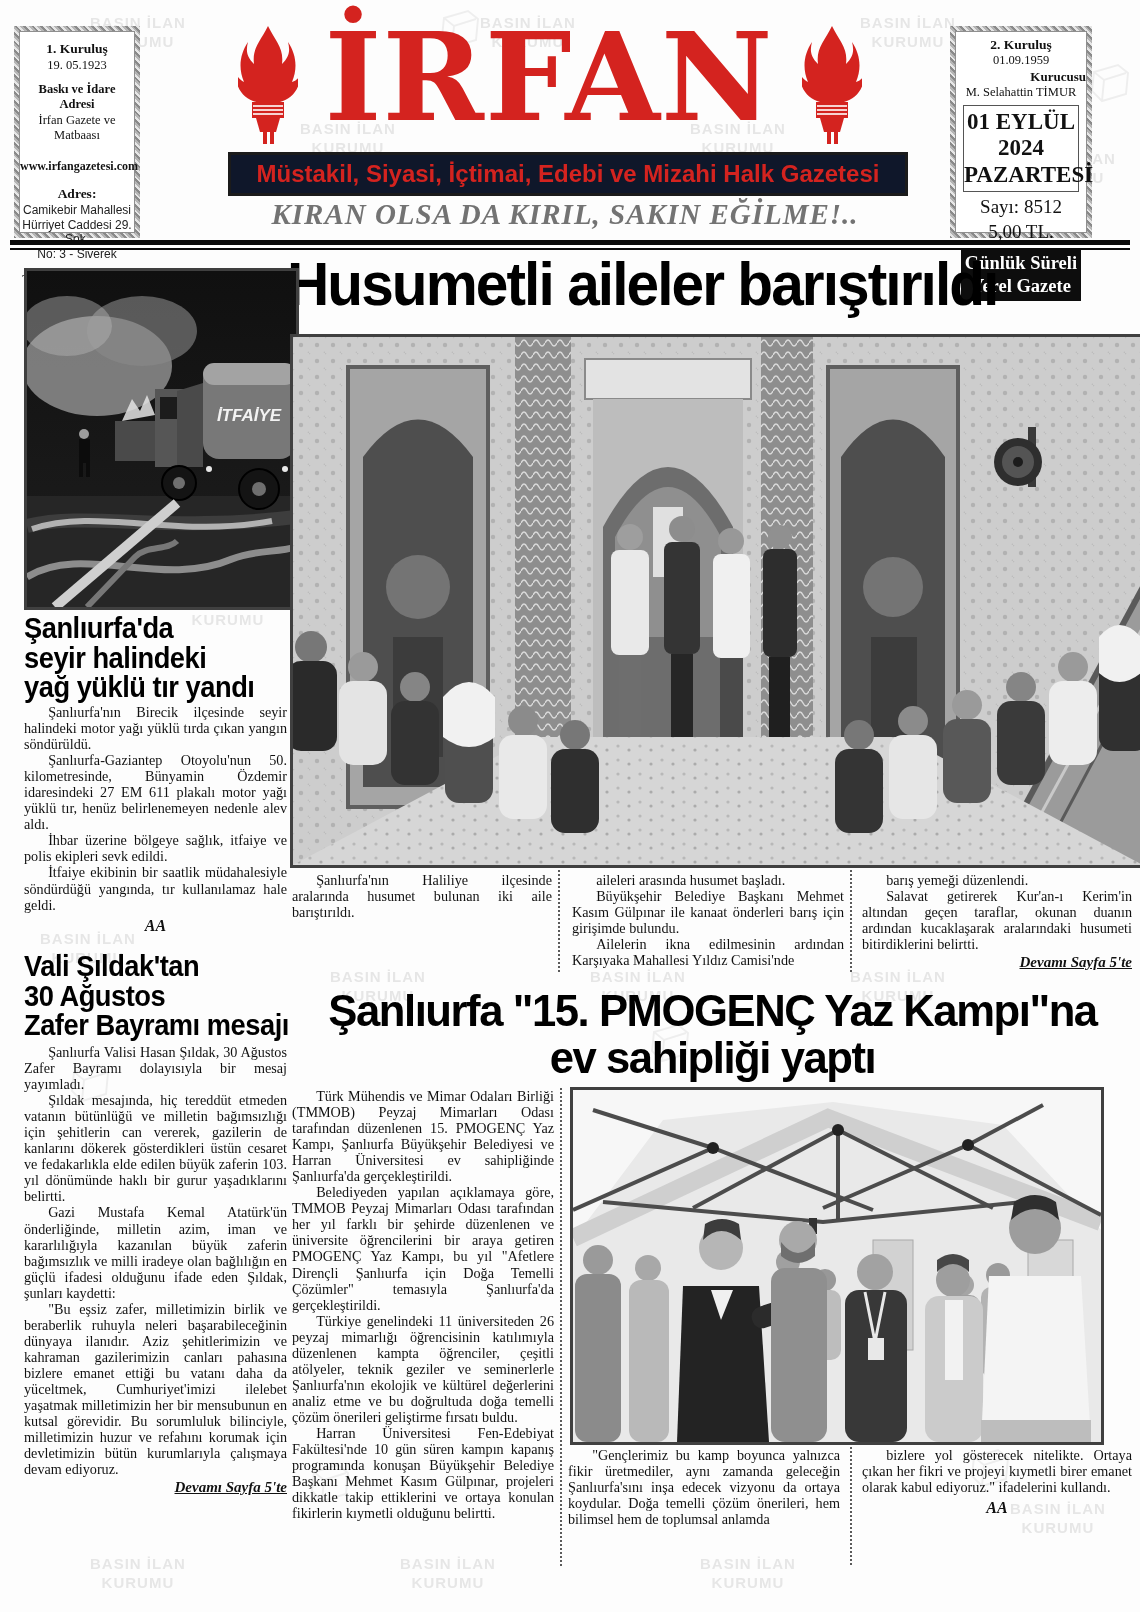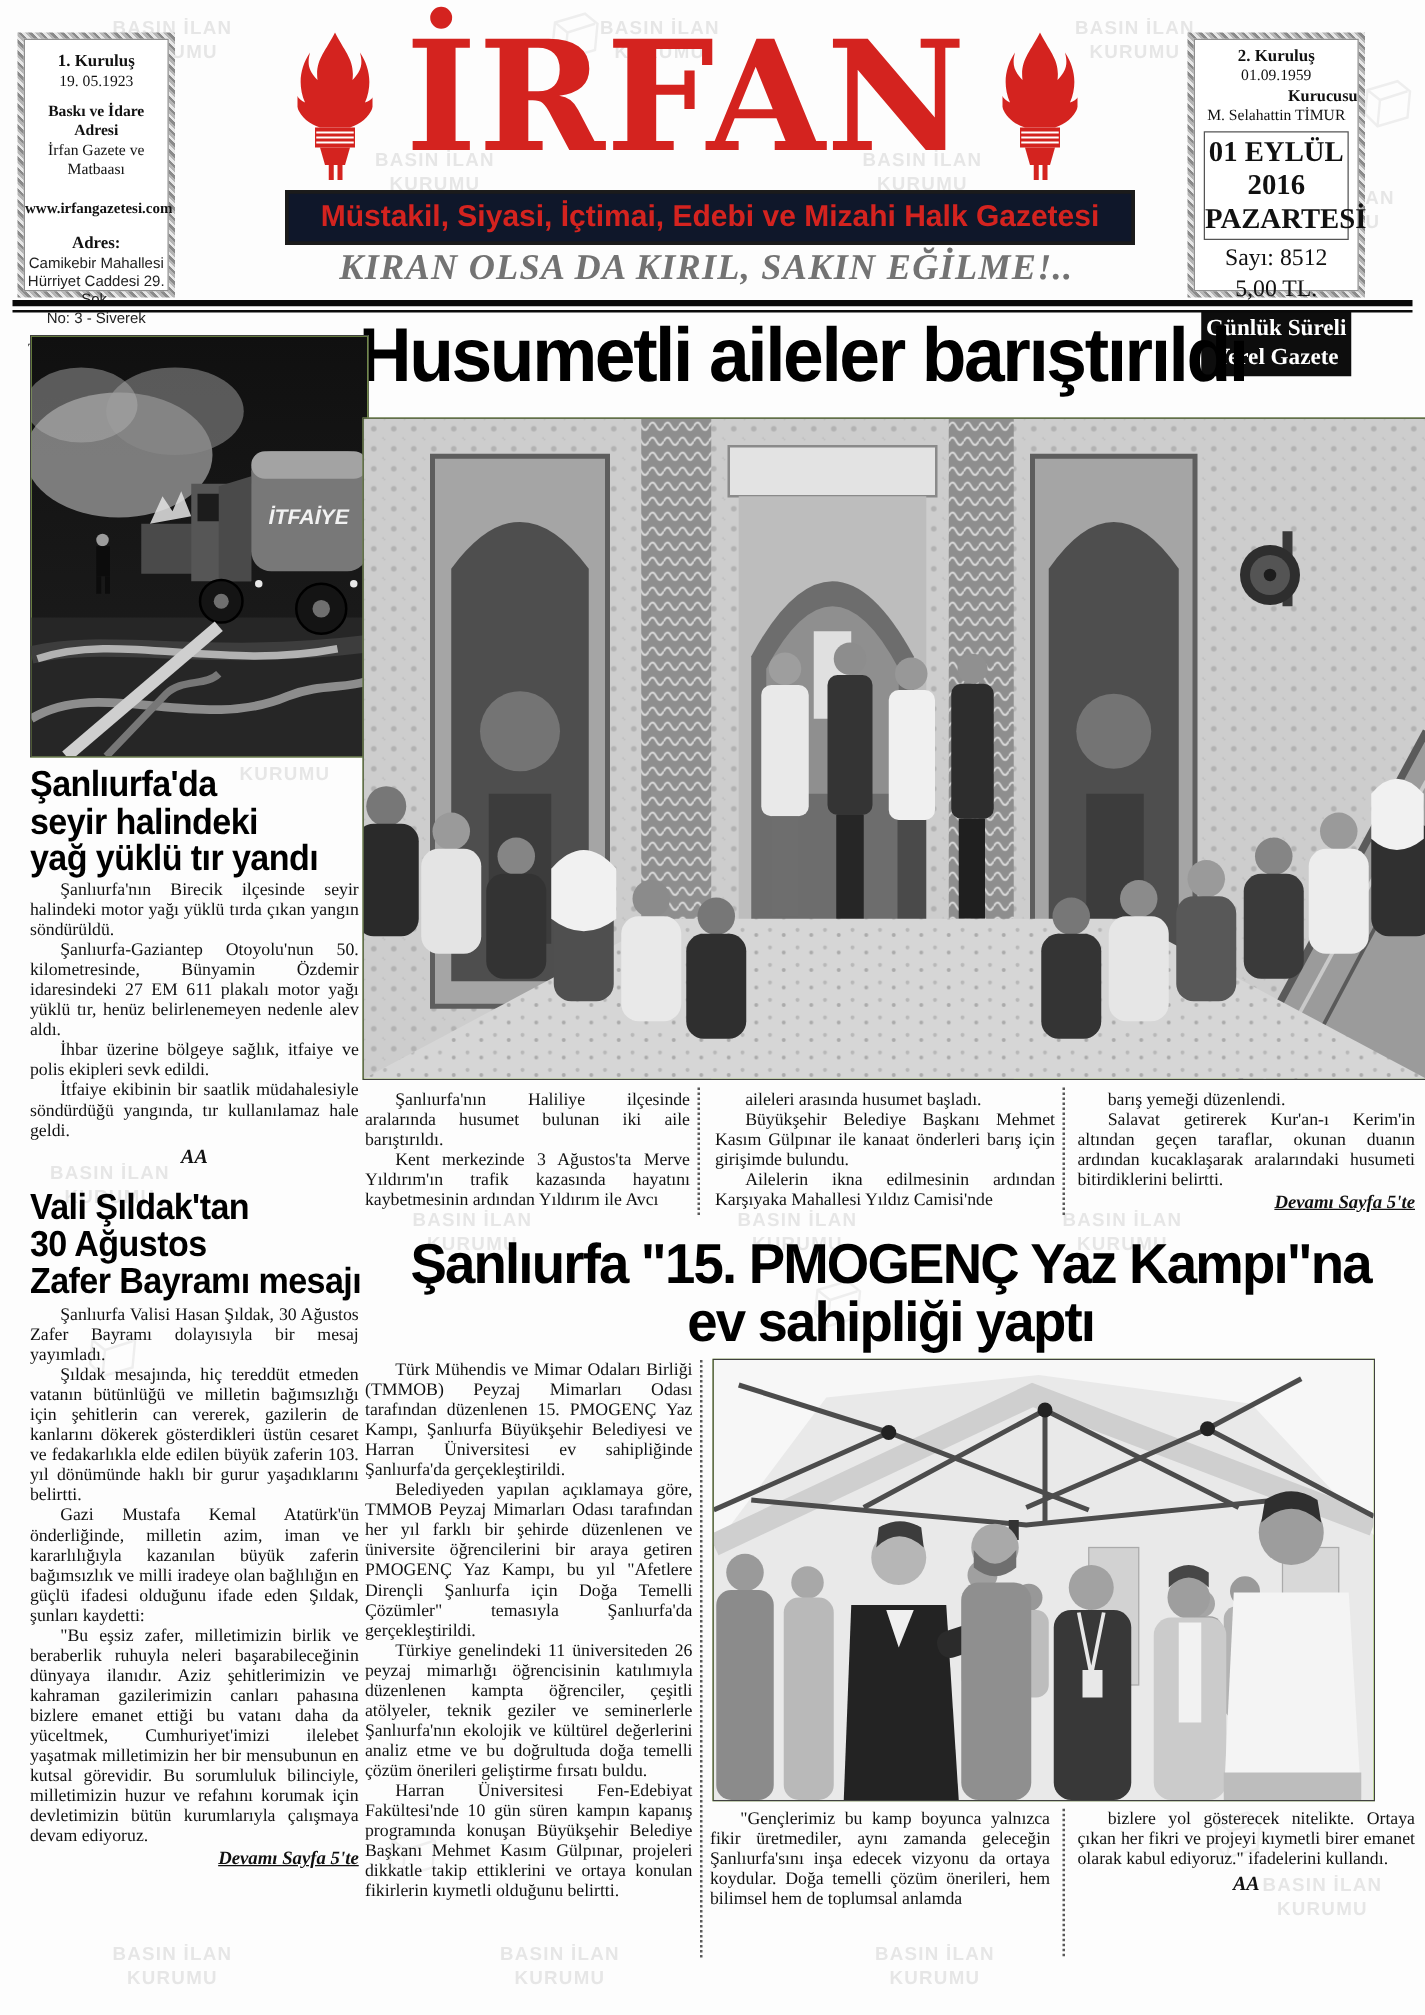--- a/index.html
+++ b/index.html
@@ -43,21 +43,21 @@
   .hl-pm{font-size:45px;letter-spacing:-1.5px;line-height:1.04;text-align:center;transform:scaleX(.97);transform-origin:center top;}
 
   
   .bt{font-size:14.2px;line-height:1.13;text-align:justify;}
   .bt p{margin:0;text-indent:1.7em;}
   .byline{font-weight:bold;font-style:italic;font-size:16px;text-align:center;margin-top:4px;}
   .cont{font-weight:bold;font-style:italic;font-size:15px;text-align:right;text-decoration:underline;margin-top:2px;}
 
   .vdot{position:absolute;border-left:2px dotted #5a5a5a;width:0;}
 
-  .photo{position:absolute;border:1px solid #404040;overflow:hidden;background:#bef264;}
+  .photo{position:absolute;border:3px solid #404040;overflow:hidden;background:#3b82f6;}
   .photo svg{display:block;}
 </style>
 </head>
 <body>
 
 <div class="page">
 
   <div class="wm" style="left:90px;top:14px;"><span>BASIN İLAN</span><br><span>KURUMU</span></div>
   <div class="wm" style="left:480px;top:14px;"><span>BASIN İLAN</span><br><span>KURUMU</span></div>
   <div class="wm" style="left:860px;top:14px;"><span>BASIN İLAN</span><br><span>KURUMU</span></div>
@@ -148,21 +148,21 @@
   <div class="abs motto" style="left:218px;top:198px;width:694px;">KIRAN OLSA DA KIRIL, SAKIN EĞİLME!..</div>
 
   <div class="abs ornate" style="left:950px;top:26px;width:142px;height:212px;">
     <div class="inner" style="padding-top:4px;">
       <div class="ib-label" style="margin:1px 0 0;">2. Kuruluş</div>
       <div class="ib-val-serif" style="margin:0;">01.09.1959</div>
       <div class="ib-label" style="margin:1px 0 0;font-size:13px;text-align:right;">Kurucusu</div>
       <div class="ib-val-serif" style="margin:0;font-size:12.5px;">M. Selahattin TİMUR</div>
       <div class="datebox">
         <div>01 EYLÜL</div>
-        <div>2016</div>
+        <div>2024</div>
         <div>PAZARTESİ</div>
       </div>
       <div class="sayi">Sayı: 8512</div>
       <div class="sayi">5,00 TL.</div>
       <div class="tagbox">
         <div>Günlük Süreli</div>
         <div>Yerel Gazete</div>
       </div>
     </div>
   </div>
@@ -340,21 +340,20 @@
   <div class="abs bt" style="left:24px;top:1044px;width:263px;">
     <p>Şanlıurfa Valisi Hasan Şıldak, 30 Ağustos Zafer Bayramı dolayısıyla bir mesaj yayımladı.</p>
     <p>Şıldak mesajında, hiç tereddüt etmeden vatanın bütünlüğü ve milletin bağımsızlığı için şehitlerin can vererek, gazilerin de kanlarını dökerek gösterdikleri üstün cesaret ve fedakarlıkla elde edilen büyük zaferin 103. yıl dönümünde haklı bir gurur yaşadıklarını belirtti.</p>
     <p>Gazi Mustafa Kemal Atatürk'ün önderliğinde, milletin azim, iman ve kararlılığıyla kazanılan büyük zaferin bağımsızlık ve milli iradeye olan bağlılığın en güçlü ifadesi olduğunu ifade eden Şıldak, şunları kaydetti:</p>
     <p>"Bu eşsiz zafer, milletimizin birlik ve beraberlik ruhuyla neleri başarabileceğinin dünyaya ilanıdır. Aziz şehitlerimizin ve kahraman gazilerimizin canları pahasına bizlere emanet ettiği bu vatanı daha da yüceltmek, Cumhuriyet'imizi ilelebet yaşatmak milletimizin her bir mensubunun en kutsal görevidir. Bu sorumluluk bilinciyle, milletimizin huzur ve refahını korumak için devletimizin bütün kurumlarıyla çalışmaya devam ediyoruz.</p>
     <div class="cont">Devamı Sayfa 5'te</div>
   </div>
 
   <div class="abs bt" style="left:292px;top:872px;width:260px;">
     <p>Şanlıurfa'nın Haliliye ilçesinde aralarında husumet bulunan iki aile barıştırıldı.</p>
-    <p>Kent merkezinde 3 Ağustos'ta Merve Yıldırım'ın trafik kazasında hayatını kaybetmesinin ardından Yıldırım ile Avcı</p>
   </div>
   <div class="vdot" style="left:558px;top:870px;height:102px;"></div>
   <div class="abs bt" style="left:572px;top:872px;width:272px;">
     <p>aileleri arasında husumet başladı.</p>
     <p>Büyükşehir Belediye Başkanı Mehmet Kasım Gülpınar ile kanaat önderleri barış için girişimde bulundu.</p>
     <p>Ailelerin ikna edilmesinin ardından Karşıyaka Mahallesi Yıldız Camisi'nde</p>
   </div>
   <div class="vdot" style="left:850px;top:870px;height:102px;"></div>
   <div class="abs bt" style="left:862px;top:872px;width:270px;">
     <p>barış yemeği düzenlendi.</p>

